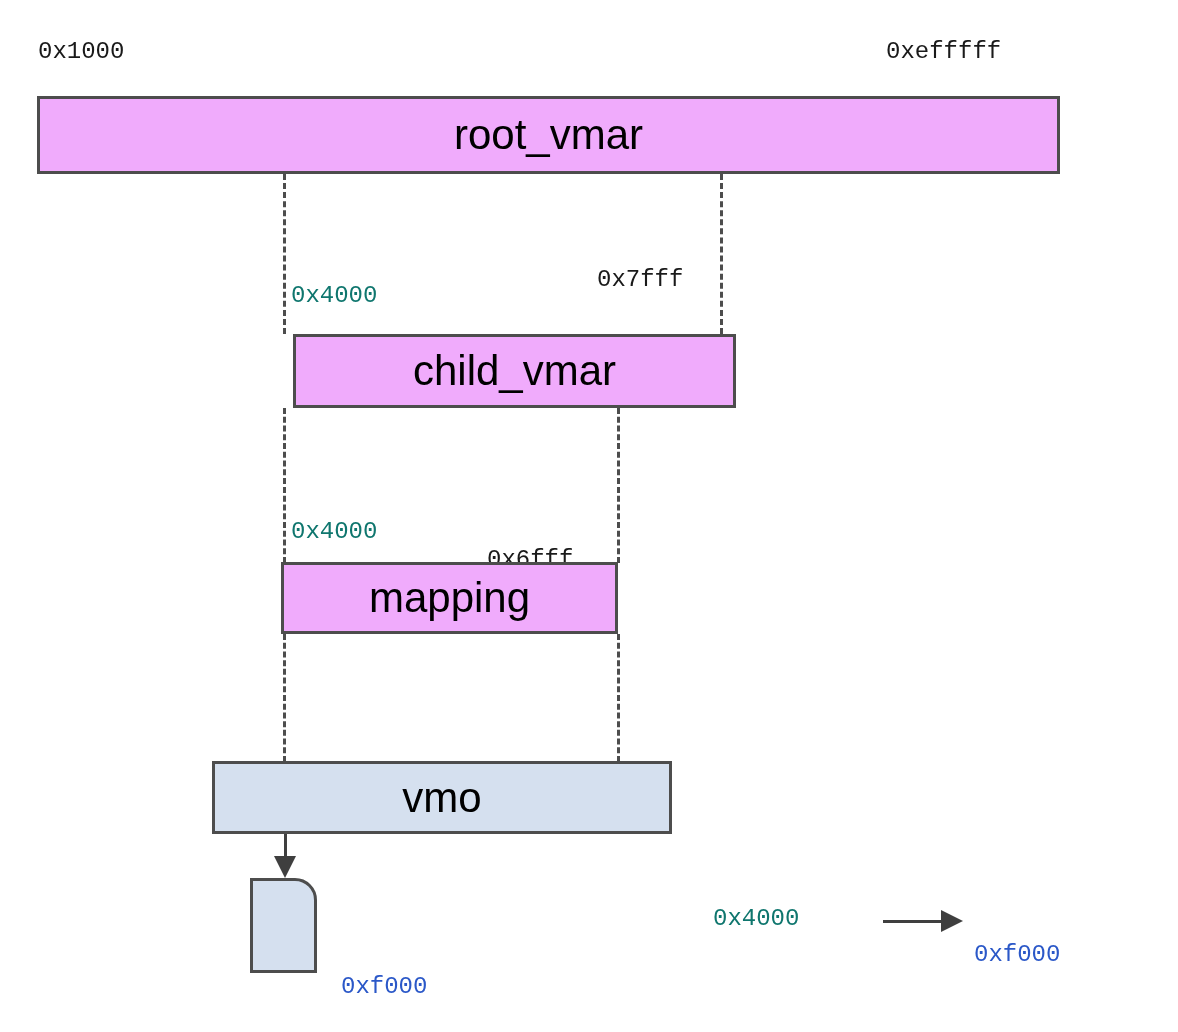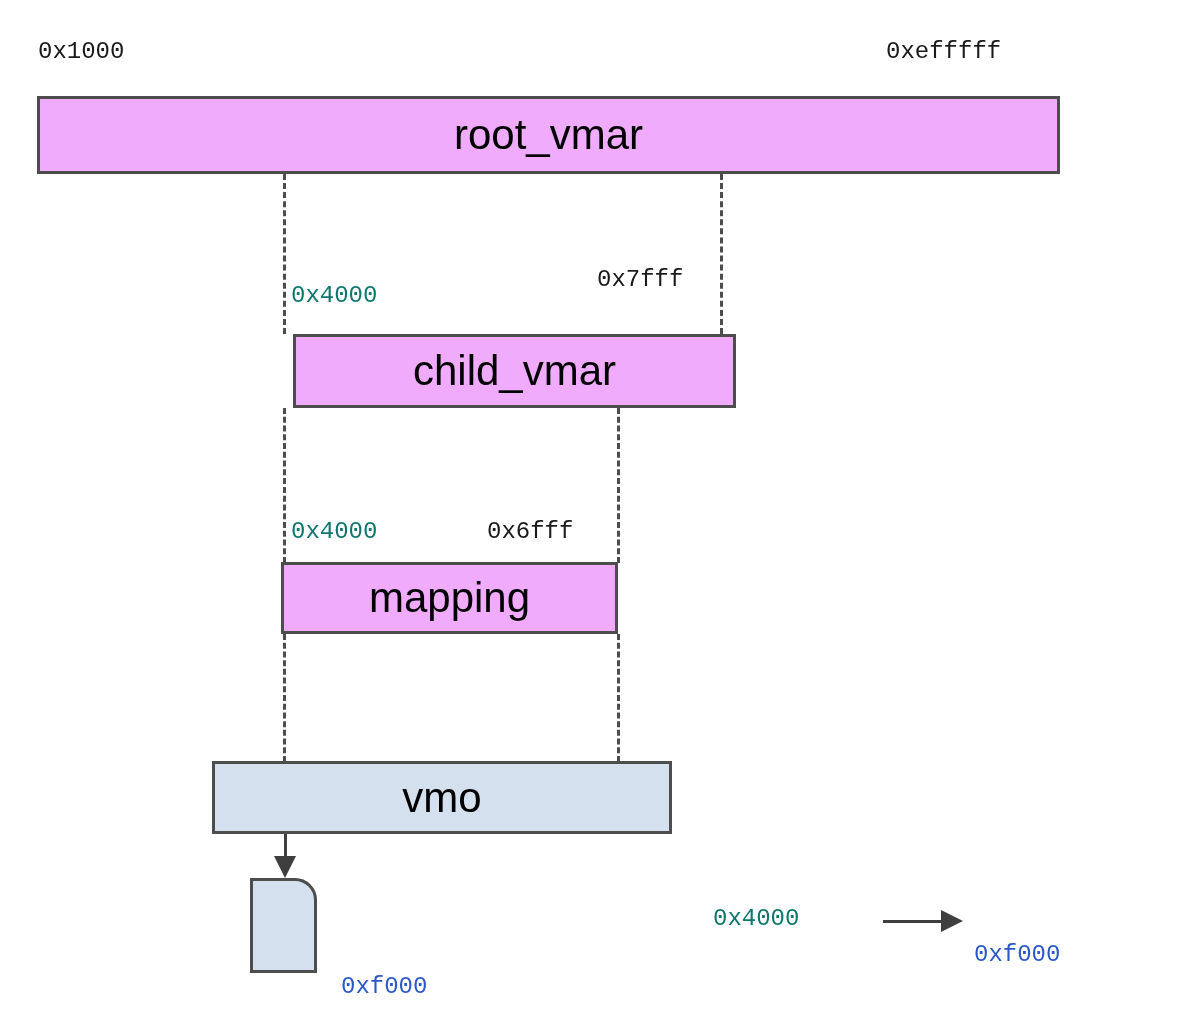--- a/index.html
+++ b/index.html
@@ -115,21 +115,21 @@
 
   <div class="box gray" style="left:280px; top:334px; width:443px; height:74px;margin-left:13px;">
     <span class="box-label">child_vmar</span>
   </div>
 
   <div class="dash" style="left:283px; top:408px; height:155px;"></div>
   <div class="dash" style="left:617px; top:408px; height:155px;"></div>
 
   <div class="mono purple" style="left:291px; top:520px;">0x4000</div>
 
-  <div class="mono" style="left:487px; top:520px;">0x6fff</div>
+  <div class="mono" style="left:487px; top:548px;">0x6fff</div>
 
   <div class="box gray" style="left:281px; top:562px; width:337px; height:72px;">
     <span class="box-label">mapping</span>
   </div>
 
   <div class="dash" style="left:283px; top:634px; height:128px;"></div>
   <div class="dash" style="left:617px; top:634px; height:128px;"></div>
 
   <div class="box bluef" style="left:212px; top:761px; width:460px; height:73px;">
     <span class="box-label">vmo</span>

